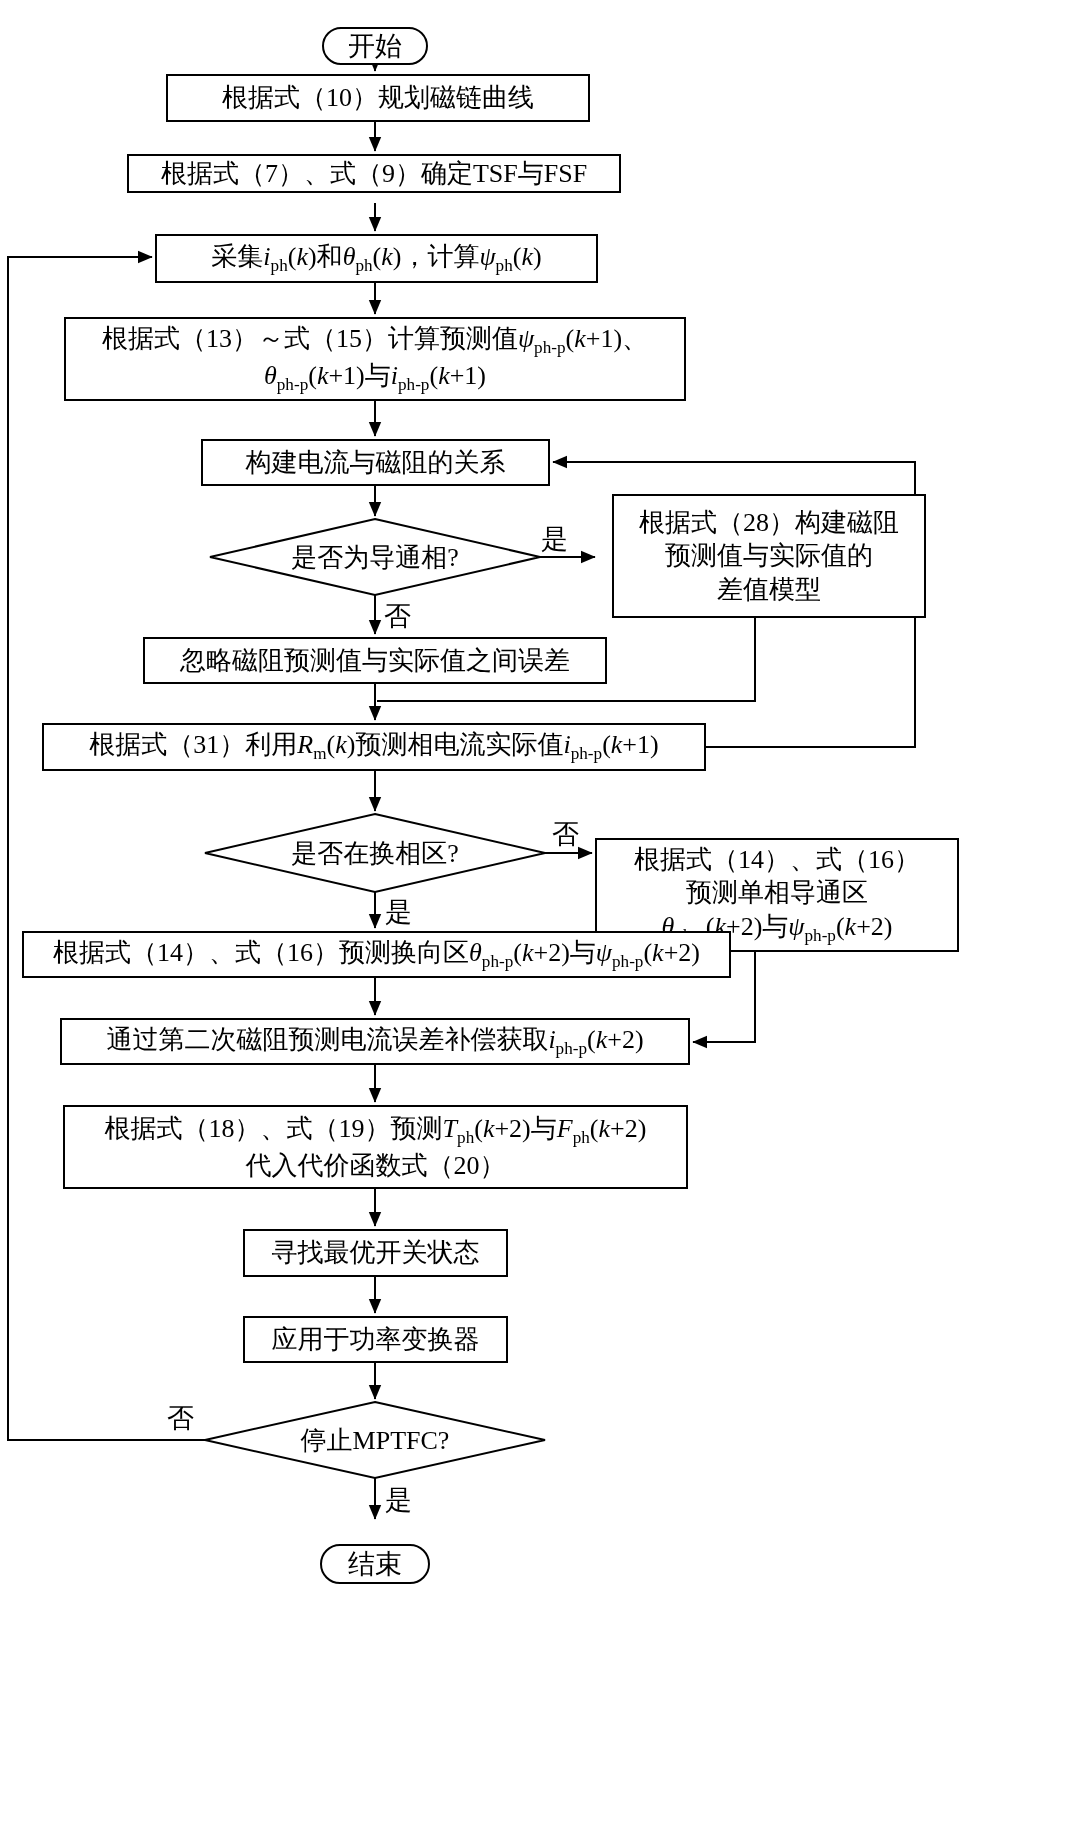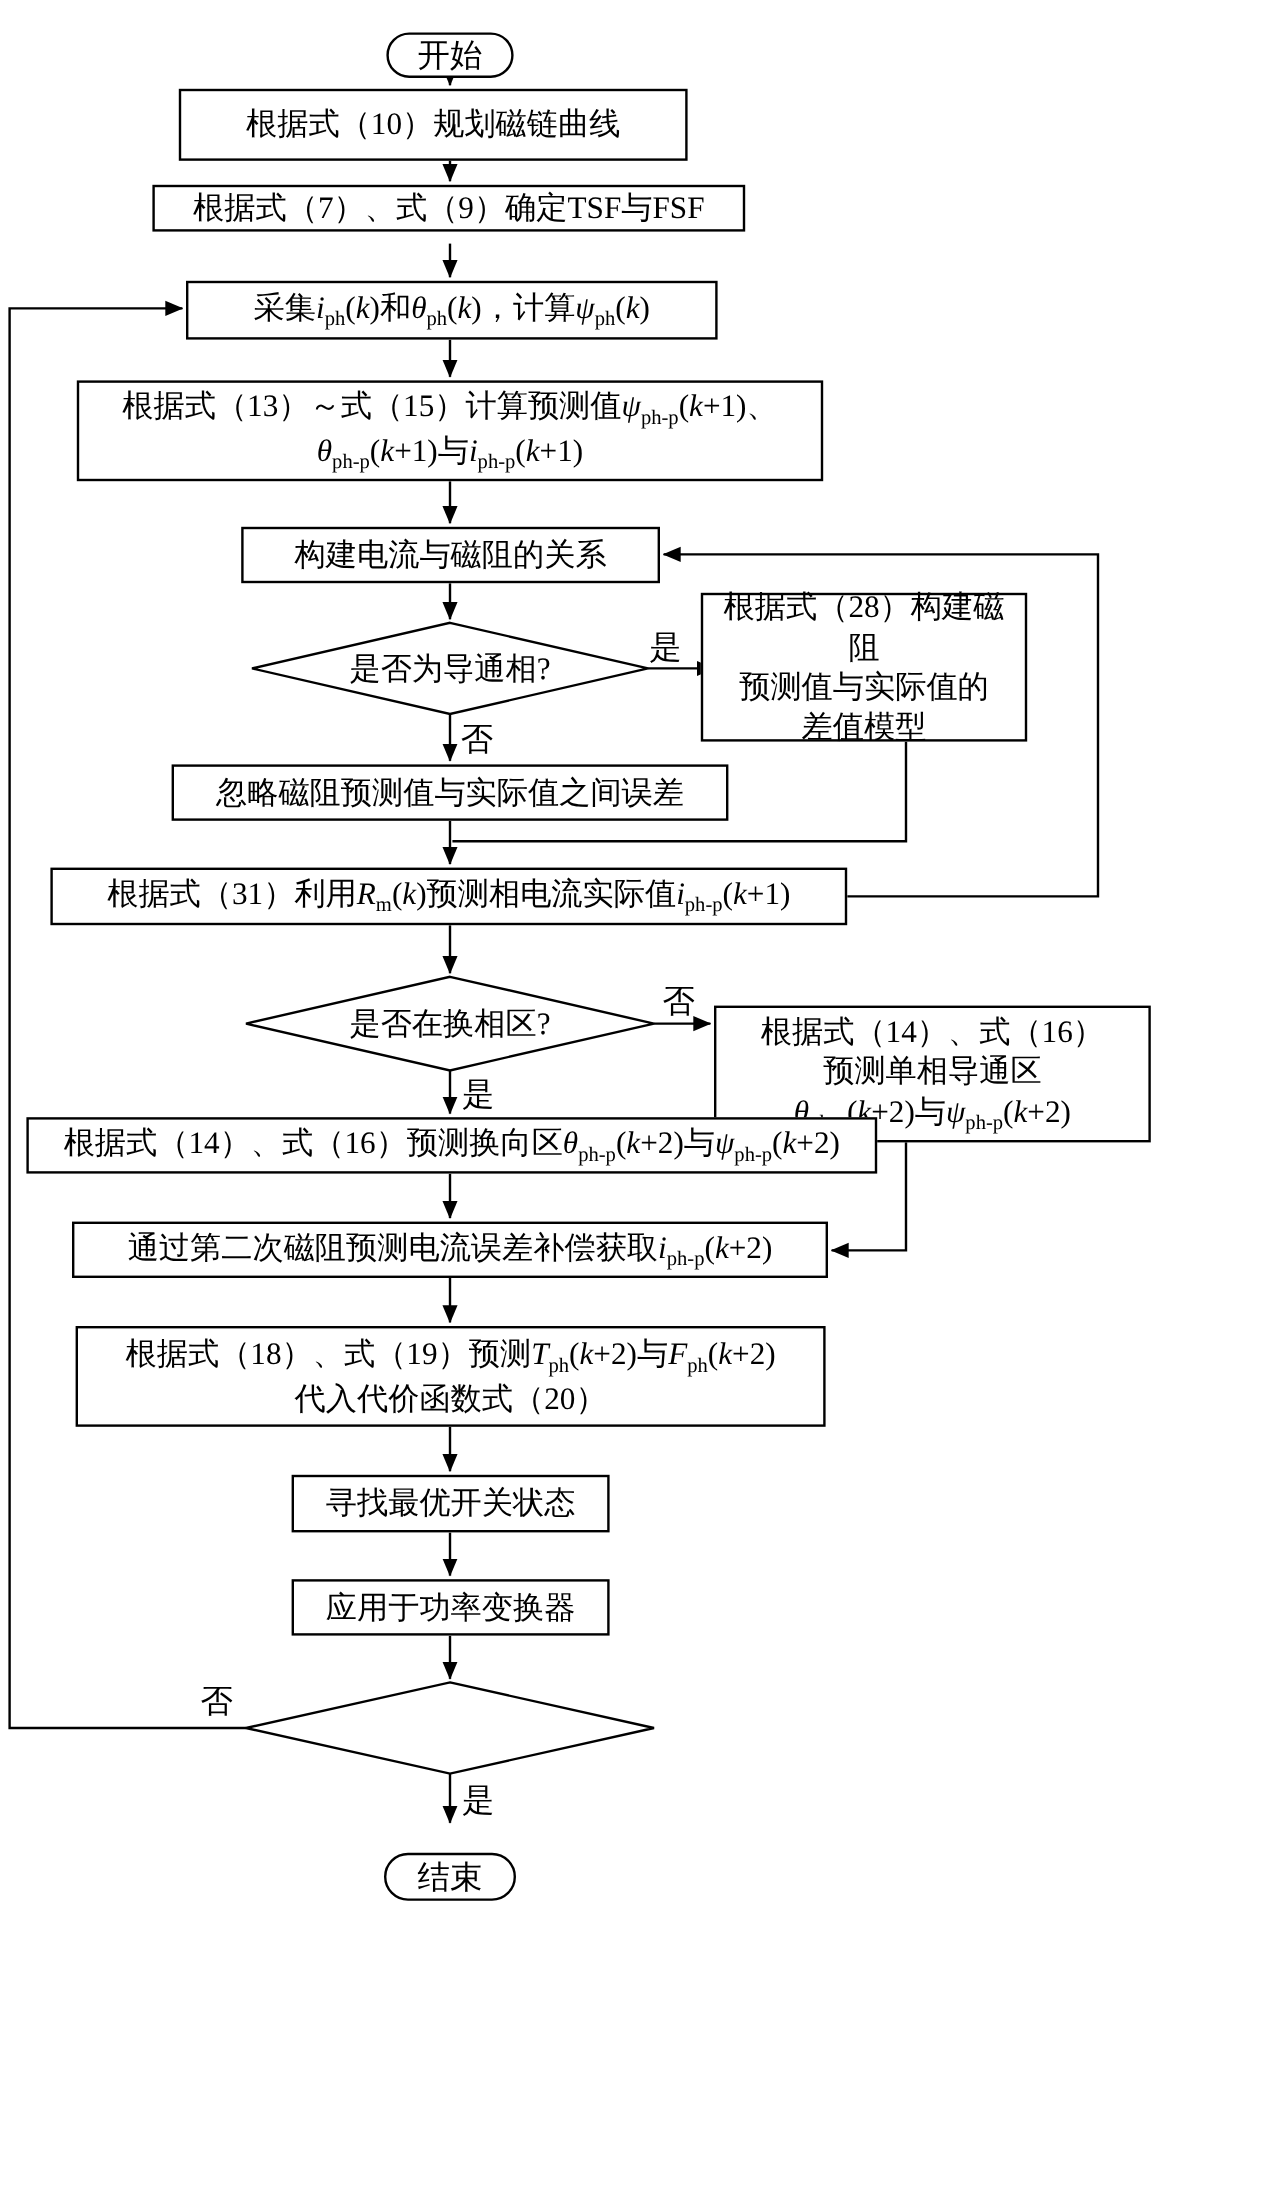--- a/index.html
+++ b/index.html
@@ -94,41 +94,41 @@
       <polygon points="375,519 540,557 375,595 210,557"></polygon>
       <polygon points="375,814 545,853 375,892 205,853"></polygon>
       <polygon points="375,1402 545,1440 375,1478 205,1440"></polygon>
     </g>
   </svg>
 
   <div class="node terminal" style="left:322px;top:5px;width:106px;height:38px">
     <span>开始</span>
   </div>
 
-  <div class="node" style="left:149px;top:74px;width:424px;height:60px">
+  <div class="node" style="left:166px;top:74px;width:424px;height:48px">
     <span>根据式（10）规划磁链曲线</span>
   </div>
 
   <div class="node" style="left:127px;top:154px;width:494px;height:39px">
     <span>根据式（7）、式（9）确定TSF与FSF</span>
   </div>
 
   <div class="node" style="left:155px;top:234px;width:443px;height:49px">
     <span>采集<i>i</i><sub>ph</sub>(<i>k</i>)和<i>θ</i><sub>ph</sub>(<i>k</i>)，计算<i>ψ</i><sub>ph</sub>(<i>k</i>)</span>
   </div>
 
   <div class="node" style="left:64px;top:317px;width:622px;height:84px">
     <span>根据式（13）～式（15）计算预测值<i>ψ</i><sub>ph-p</sub>(<i>k</i>+1)、<br><i>θ</i><sub>ph-p</sub>(<i>k</i>+1)与<i>i</i><sub>ph-p</sub>(<i>k</i>+1)</span>
   </div>
 
   <div class="node" style="left:201px;top:439px;width:349px;height:47px">
     <span>构建电流与磁阻的关系</span>
   </div>
 
-  <div class="node" style="left:584px;top:494px;width:272px;height:124px">
+  <div class="node" style="left:612px;top:494px;width:314px;height:124px">
     <span>根据式（28）构建磁阻<br>预测值与实际值的<br>差值模型</span>
   </div>
 
   <div class="node" style="left:143px;top:637px;width:464px;height:47px">
     <span>忽略磁阻预测值与实际值之间误差</span>
   </div>
 
   <div class="node" style="left:42px;top:723px;width:664px;height:48px">
     <span>根据式（31）利用<i>R</i><sub>m</sub>(<i>k</i>)预测相电流实际值<i>i</i><sub>ph-p</sub>(<i>k</i>+1)</span>
   </div>
@@ -158,20 +158,23 @@
   </div>
 
   <div class="dtext" style="left:210px;top:519px;width:330px;height:76px">
     <span>是否为导通相?</span>
   </div>
 
   <div class="dtext" style="left:205px;top:814px;width:340px;height:78px">
     <span>是否在换相区?</span>
   </div>
 
+  <div class="dtext" style="left:205px;top:1402px;width:340px;height:76px">
+    <span>停止MPTFC?</span>
+  </div>
 
   <div class="node terminal" style="left:320px;top:1522px;width:110px;height:40px">
     <span>结束</span>
   </div>
 
   <div class="edge-label" style="left:541px;top:521px">是</div>
   <div class="edge-label" style="left:384px;top:598px">否</div>
   <div class="edge-label" style="left:552px;top:816px">否</div>
   <div class="edge-label" style="left:385px;top:894px">是</div>
   <div class="edge-label" style="left:167px;top:1400px">否</div>

